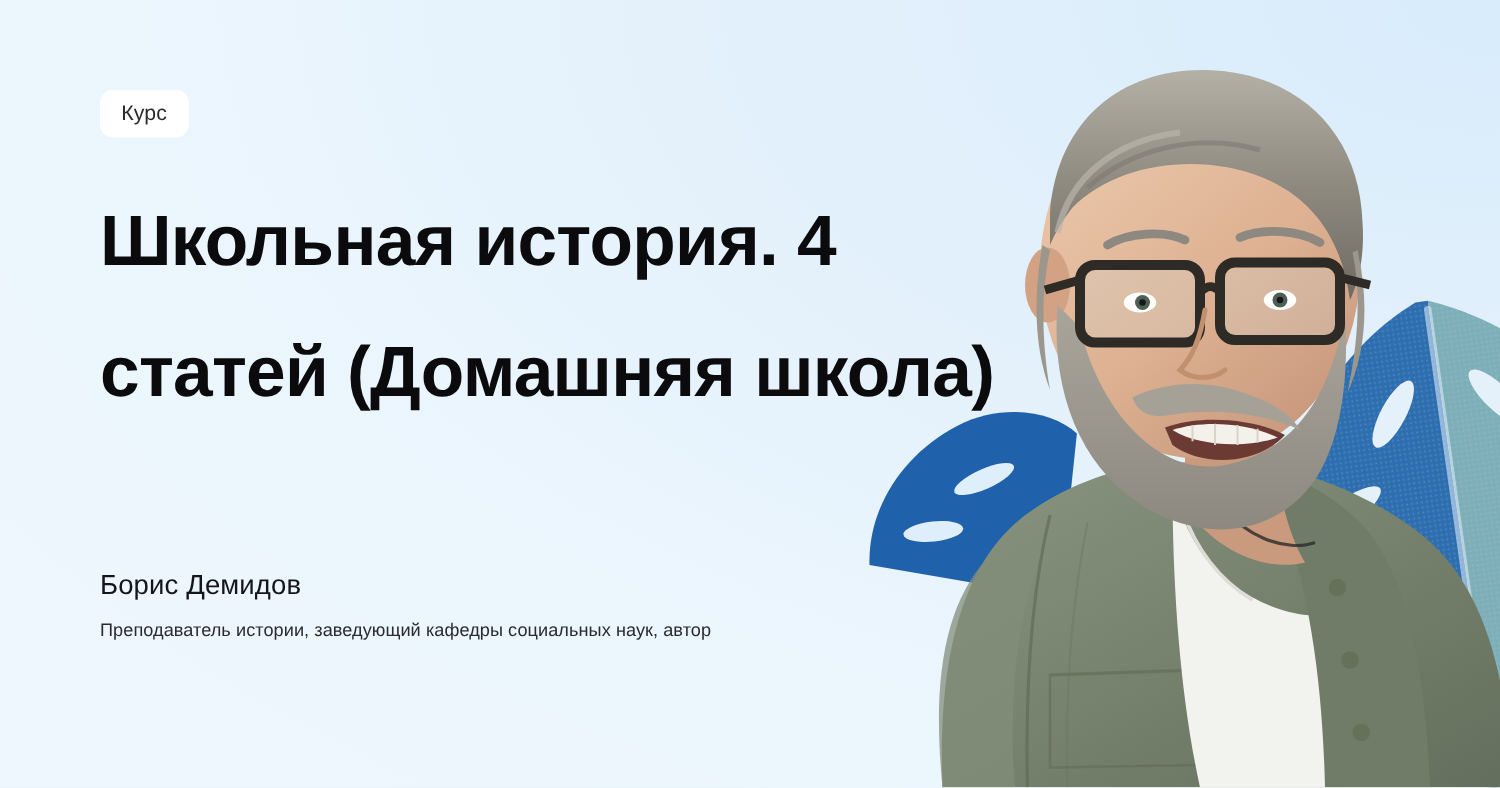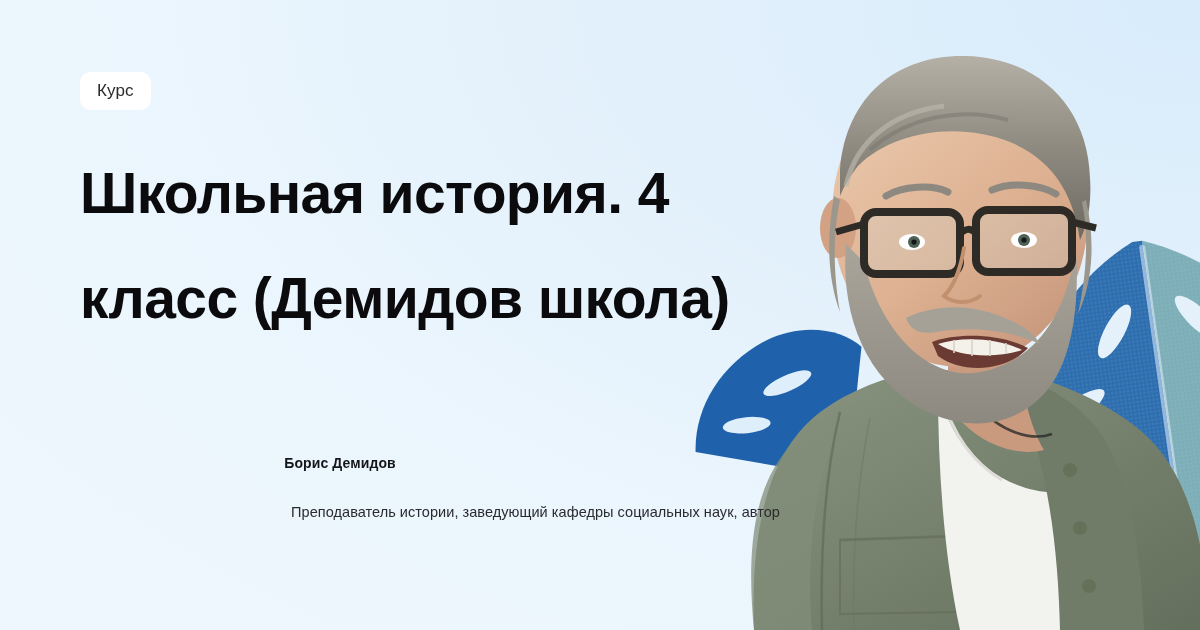--- a/index.html
+++ b/index.html
@@ -73,34 +73,32 @@
   }
   .title .t-line { display:block; }
 
   .author-block {
     position:absolute;
     left:80px;
     top:455px;
     width:520px;
   }
   .author-name {
-    font-size:14px;
-    font-weight:700;
+    font-size:22px;
+    font-weight:400;
     color:#15161a;
     letter-spacing:.1px;
-    text-align:center;
   }
   .author-desc {
-    margin-top:25px;
+    margin-top:8px;
     font-size:14.5px;
     line-height:33px;
     color:#2a2b30;
     letter-spacing:.05px;
     width:700px;
-    text-align:right;
   }
   .author-desc .d-line { display:block; white-space:nowrap; }
 </style>
 </head>
 <body>
 
 <div id="card">
 
   <div class="leaf-layer">
 
@@ -249,21 +247,21 @@
       <path d="M414 340 L 414 353 M432 339 L 432 356 M450 340 L 450 356 M466 343 L 466 354" stroke="#d9d4c9" stroke-width="1.6"></path>
     </g>
   </svg>
 
   <div class="content">
 
     <div class="badge">Курс</div>
 
     <h1 class="title">
       <span class="t-line">Школьная история. 4</span>
-      <span class="t-line">класс (Демидов школа)</span>
+      <span class="t-line">статей (Домашняя школа)</span>
     </h1>
   </div>
 
   <div class="author-block">
     <div class="author-name">Борис Демидов</div>
     <div class="author-desc">
       <span class="d-line">Преподаватель истории, заведующий кафедры социальных наук, автор</span>
     </div>
   </div>
 

